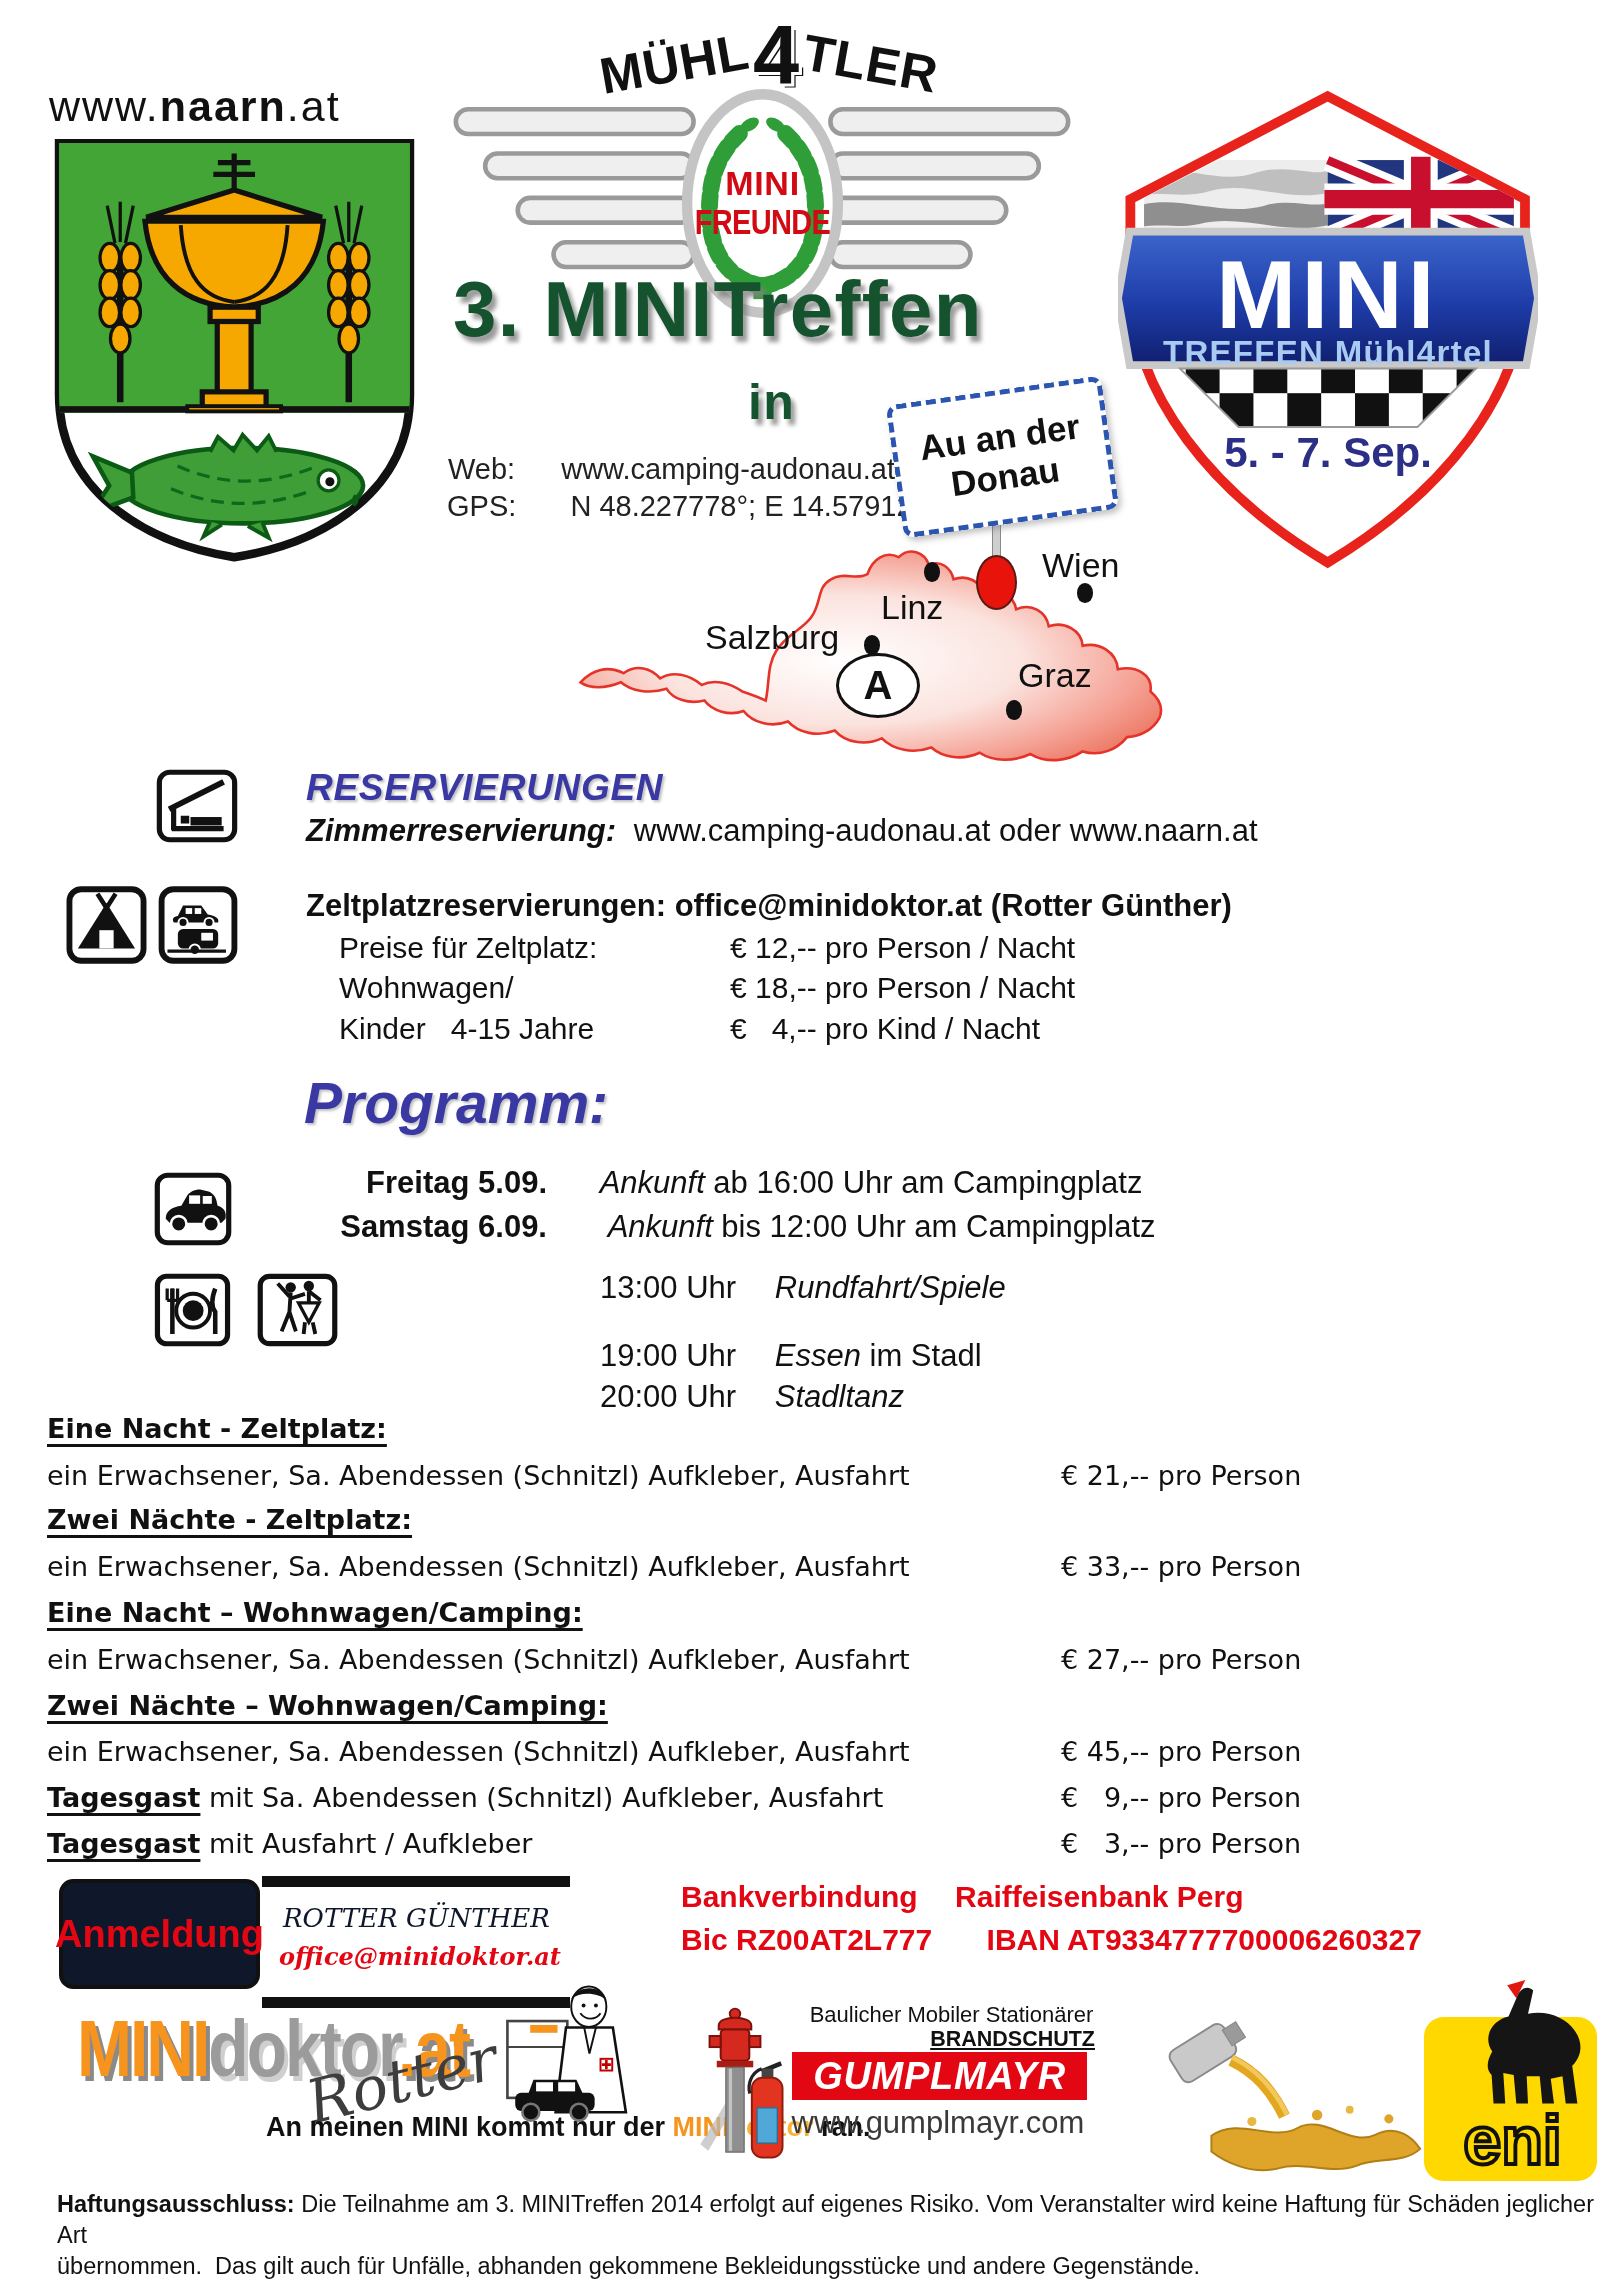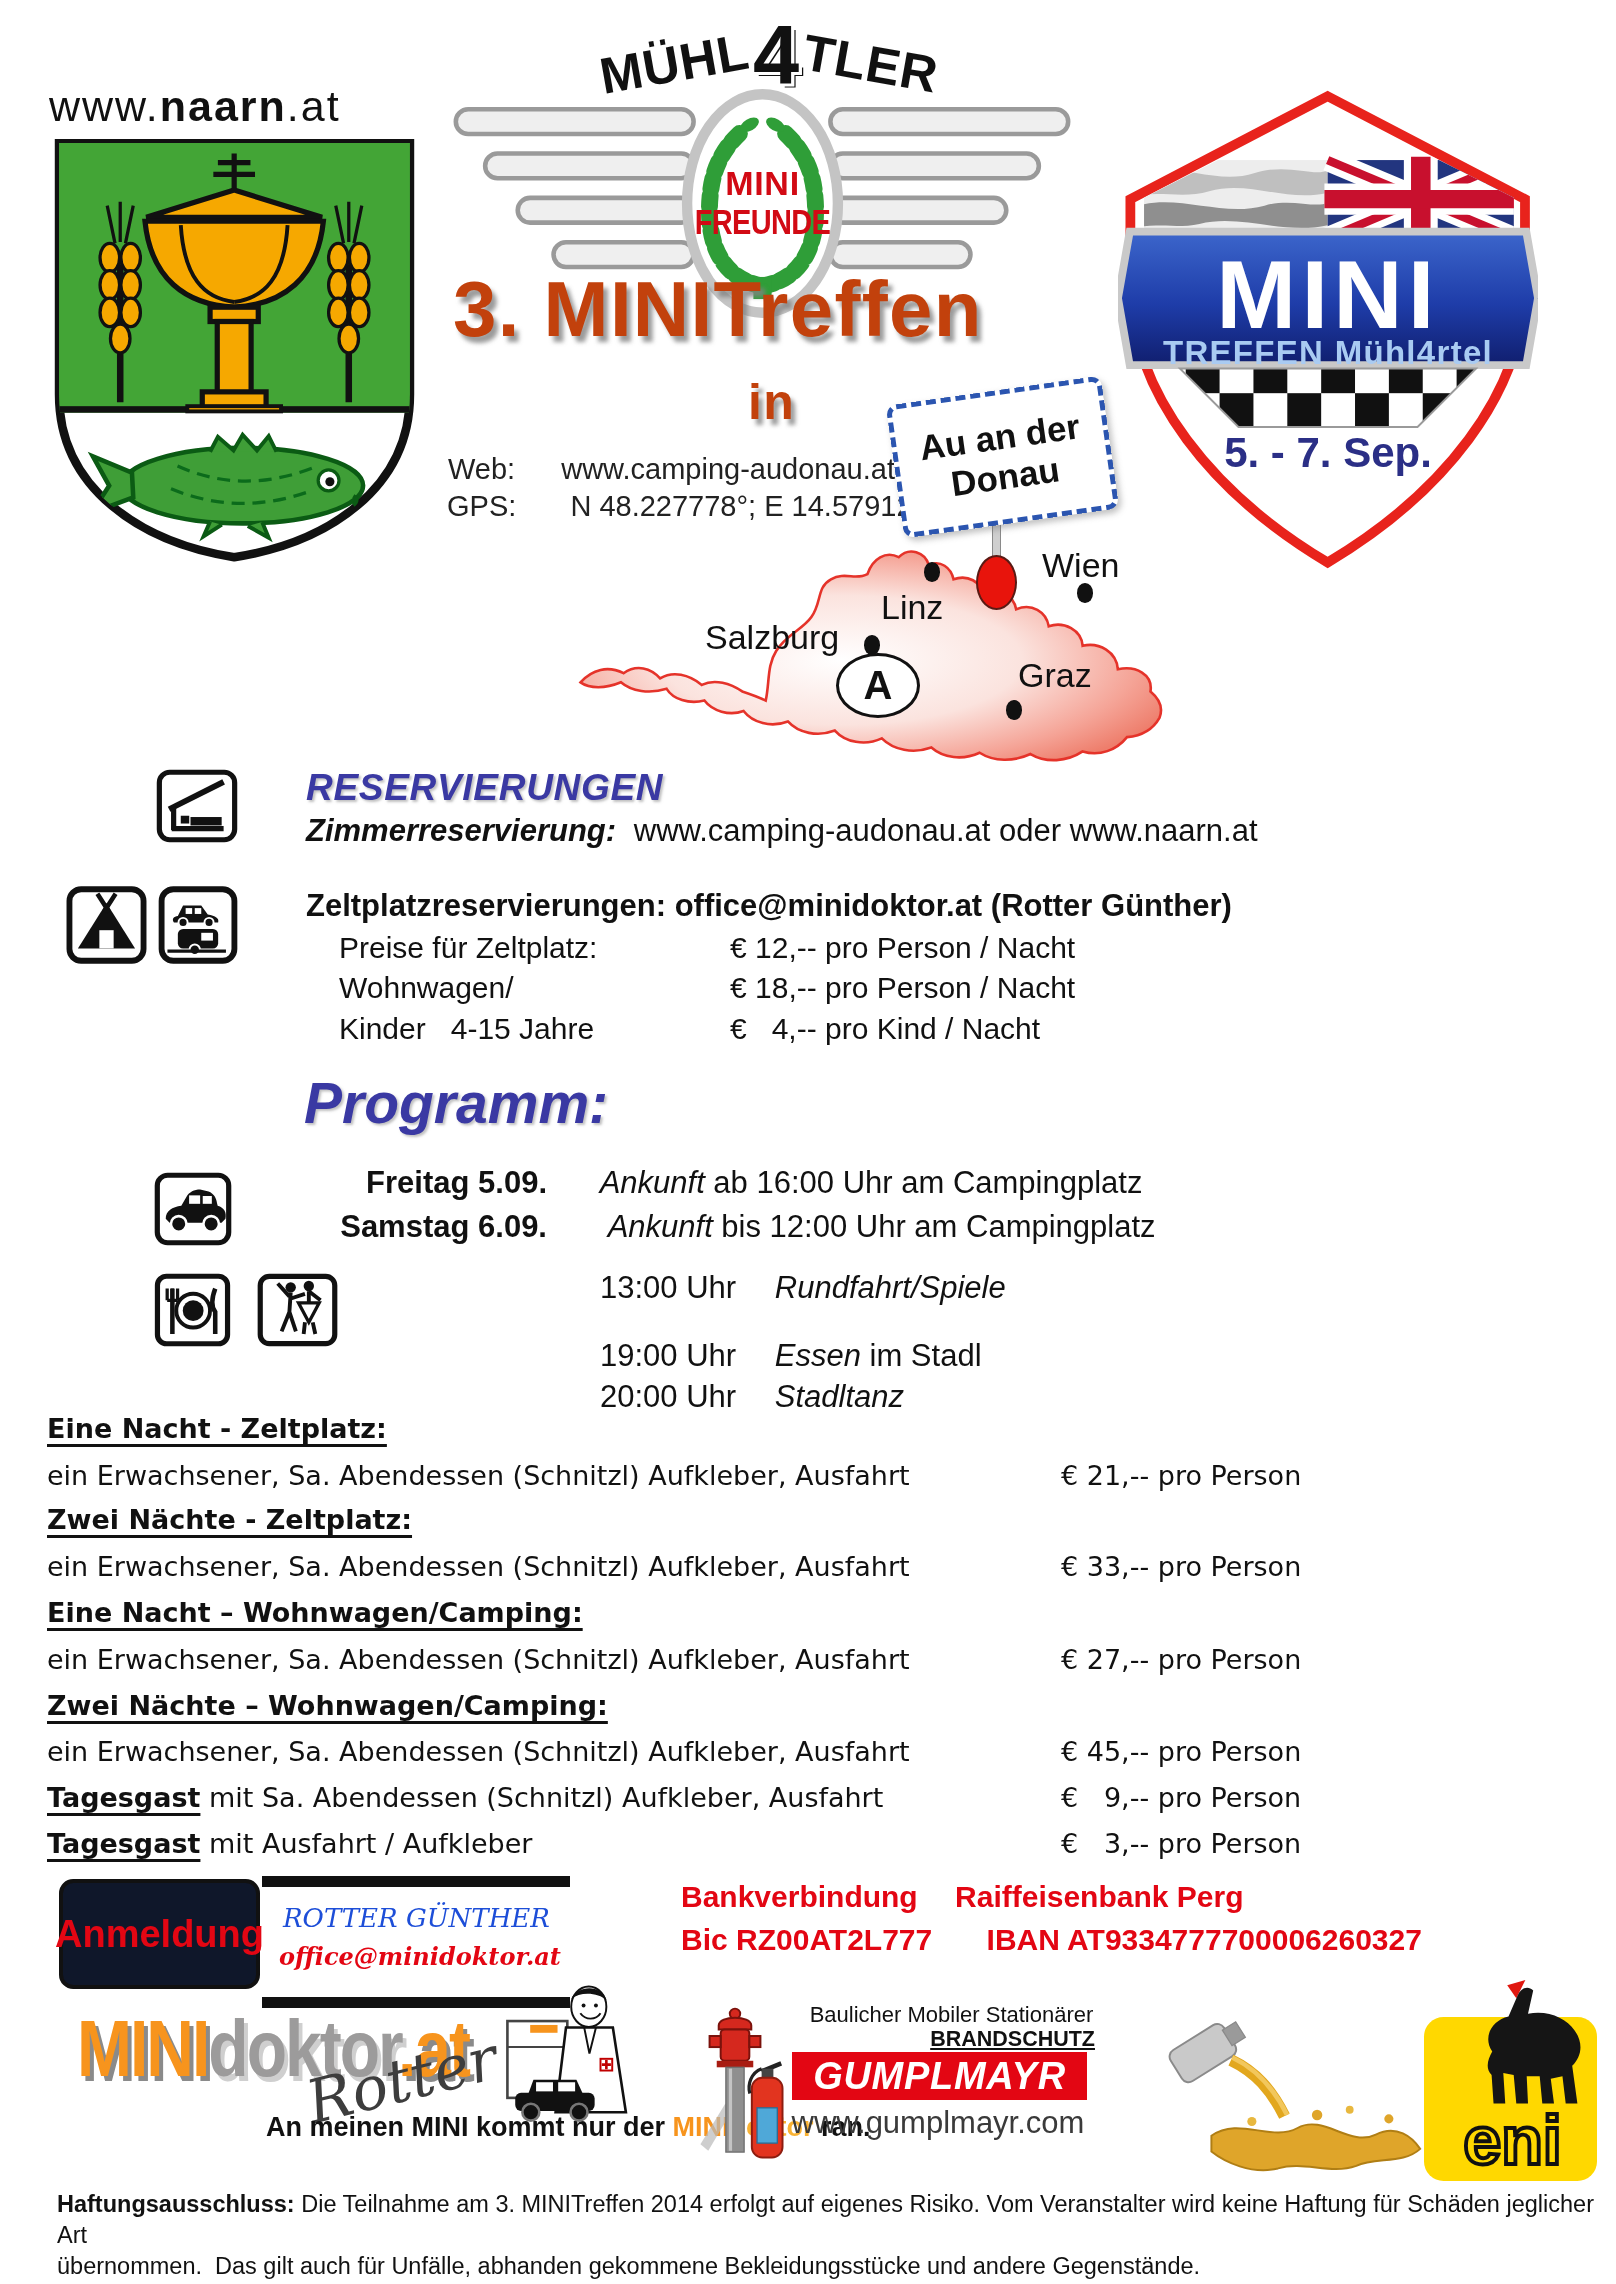--- a/index.html
+++ b/index.html
@@ -3,21 +3,21 @@
 <meta charset="utf-8">
 <style>
   html,body{margin:0;padding:0;background:#fff;}
   #page{position:relative;width:1617px;height:2284px;background:#fff;overflow:hidden;
         font-family:"Liberation Sans",sans-serif;color:#111;}
   .abs{position:absolute;}
   .b{font-weight:bold;}
   .i{font-style:italic;}
   .pre{white-space:pre;}
   .heading-blue{color:#3A39A3;font-style:italic;font-weight:bold;text-shadow:2px 2px 2.6px rgba(140,140,140,.55);}
-  .gold{color:#c2410c;font-weight:bold;text-shadow:4.6px 5.9px 4.6px rgba(130,130,130,.8);letter-spacing:1.3px;}
+  .gold{color:#14532d;font-weight:bold;text-shadow:4.6px 5.9px 4.6px rgba(130,130,130,.8);letter-spacing:1.3px;}
   .arcseg{display:inline-block;font-weight:bold;color:#111;}
   .pl{font-family:"DejaVu Sans",sans-serif;font-size:27px;}
   .pl-head{font-weight:bold;text-decoration:underline;text-decoration-thickness:2.6px;text-underline-offset:5.9px;}
   .pl-price{position:absolute;left:1061px;top:0;white-space:pre;}
   .city{font-size:34px;color:#111;}
   .dot{position:absolute;width:15.6px;height:19.6px;background:#111;border-radius:50%;}
   .redtxt{color:#E30613;font-weight:bold;}
   .sign{background:#fff;border:5.2px dashed #2B55B0;border-radius:10.4px;transform:rotate(-8deg);
         display:flex;flex-direction:column;align-items:center;justify-content:center;
         box-shadow:2.6px 3.9px 6.5px rgba(100,100,100,.4);}
@@ -346,21 +346,21 @@
   <div class="abs pl" style="left:47px;top:1828px;width:1525px;">
     <span class="pl-head">Tagesgast</span><span> mit Ausfahrt / Aufkleber</span>
     <span class="pl-price" style="left:1014px;">€   3,-- pro Person</span>
   </div>
 
   <div class="abs" style="left:59px;top:1879px;width:193px;height:102px;border:4.6px solid #111;border-radius:14.3px;background:#0f172a;
               display:flex;align-items:center;justify-content:center;">
     <span class="redtxt" style="font-size:38px;">Anmeldung</span>
   </div>
   <div class="abs" style="left:262px;top:1876px;width:308px;height:110px;background:#fff;border-top:11.7px solid #111;border-bottom:11.7px solid #111;">
-    <div class="abs i" style="left:21px;top:15.6px;font-size:26px;color:#1d4ed8;font-family:'DejaVu Serif',serif;">ROTTER GÜNTHER</div>
+    <div class="abs i" style="left:21px;top:15.6px;font-size:26px;color:#0f172a;font-family:'DejaVu Serif',serif;">ROTTER GÜNTHER</div>
     <div class="abs b i" style="left:17px;top:55px;font-size:24px;color:#E30613;font-family:'DejaVu Serif',serif;">office@minidoktor.at</div>
   </div>
   <div class="abs redtxt" style="left:681px;top:1880px;font-size:30px;">
     <span>Bankverbindung</span>
     <span style="margin-left:29px;">Raiffeisenbank Perg</span>
   </div>
   <div class="abs redtxt" style="left:681px;top:1923px;font-size:30px;">
     <span>Bic RZ00AT2L777</span>
     <span style="margin-left:46px;">IBAN AT9334777700006260327</span>
   </div>

